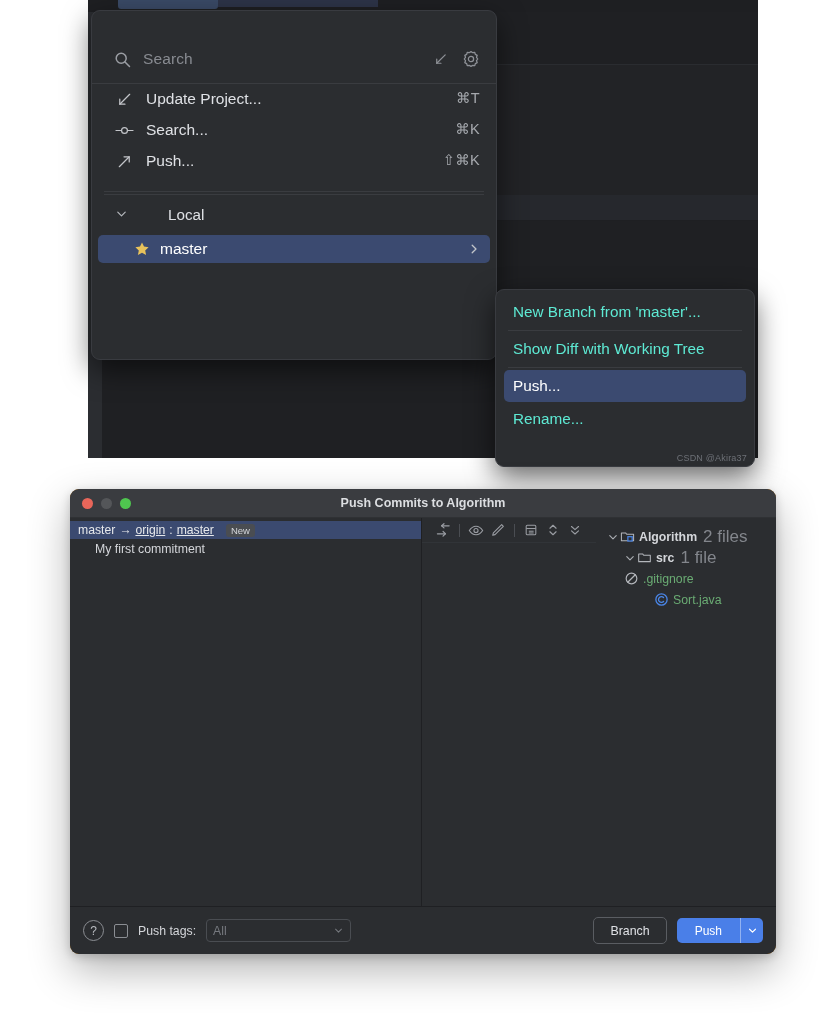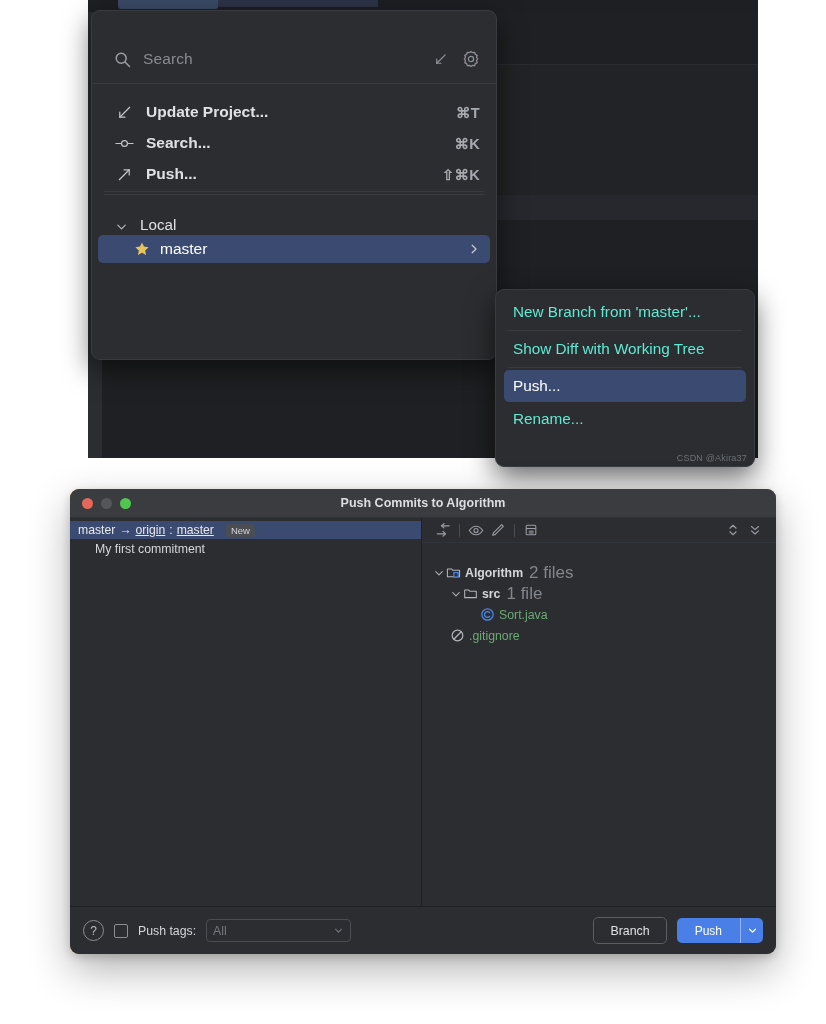--- a/index.html
+++ b/index.html
@@ -121,51 +121,51 @@
 
   .menu-section { padding: 6px 0; }
   .menu-divider {
     height: 1px;
     background: #3a3c40;
     margin: 2px 12px;
   }
   .menu-item {
     position: relative;
     display: flex;
-    align-items: flex-end;
+    align-items: flex-start;
     height: 31px;
     padding: 0 16px 0 22px;
     color: #dfe1e5;
     font-size: 15.5px;
     white-space: nowrap;
-    font-weight: bold;
   }
   .mi-icon {
     width: 20px; height: 18px;
     flex: 0 0 auto;
     margin-right: 12px;
     color: #c3c5c9;
     display: flex; align-items: center; justify-content: center;
   }
   .mi-label { flex: 1 1 auto; }
   .mi-shortcut {
     color: #a6a9ae;
     font-size: 14.5px;
     margin-left: 18px;
     letter-spacing: 0.3px;
   }
   .menu-item.no-icon .mi-label { padding-left: 32px; }
 
   .group-header {
     display: flex;
-    align-items: flex-end;
+    align-items: flex-start;
     height: 27px;
     padding: 0 16px 0 22px;
     color: #dfe1e5;
     font-size: 15.2px;
+    gap: 28px;
   }
   .chev {
     width: 14px; height: 14px;
     margin-right: 12px;
     color: #b5b8bd;
     flex: 0 0 auto;
     display: flex; align-items: center; justify-content: center;
   }
   .branch-row {
     display: flex;
@@ -300,22 +300,21 @@
     color: #d4d6da;
     font-size: 12.3px;
     padding: 3px 8px 0 25px;
   }
 
   #files-pane {
     flex: 1 1 auto;
     min-width: 0;
     background: #2b2d30;
     display: flex;
-    flex-direction: column;
-    gap: 11px;
+    flex-direction: row;
   }
   #files-toolbar {
     height: 24px;
     flex: 0 0 auto;
     display: flex;
     align-items: center;
     padding: 0 10px 0 10px;
     border-bottom: 1px solid #313438;
     gap: 0px;
   }
@@ -660,38 +659,38 @@
             </span>
             <span class="tree-ico">
               <svg viewBox="0 0 16 16" width="15" height="15" fill="none">
                 <path d="M1.8 4.2 L6 4.2 L7.1 5.6 L14.2 5.6 L14.2 12.4 L1.8 12.4 Z" stroke="#b3b6bb" stroke-width="1.1" stroke-linejoin="round"></path>
               </svg>
             </span>
             <span class="tree-name bold">src</span>
             <span class="tree-count">1 file</span>
           </div>
 
+          <div class="tree-row" style="padding-left:27px">
+            <span class="tree-ico">
+              <svg viewBox="0 0 16 16" width="15" height="15" fill="none" stroke="#b3b6bb" stroke-width="1.25">
+                <circle cx="8" cy="8" r="5.7"></circle>
+                <line x1="4" y1="12" x2="12" y2="4" stroke-linecap="round"></line>
+              </svg>
+            </span>
+            <span class="tree-name green">.gitignore</span>
+          </div>
+
           <div class="tree-row" style="padding-left:57px">
             <span class="tree-ico">
               <svg viewBox="0 0 16 16" width="15" height="15" fill="none">
                 <circle cx="8" cy="8" r="6" stroke="#4a86e8" stroke-width="1.4"></circle>
                 <path d="M10.2 5.9 A3.1 3.1 0 1 0 10.2 10.1" stroke="#4a86e8" stroke-width="1.4" fill="none" stroke-linecap="round"></path>
               </svg>
             </span>
             <span class="tree-name green">Sort.java</span>
-          </div>
-
-          <div class="tree-row" style="padding-left:27px">
-            <span class="tree-ico">
-              <svg viewBox="0 0 16 16" width="15" height="15" fill="none" stroke="#b3b6bb" stroke-width="1.25">
-                <circle cx="8" cy="8" r="5.7"></circle>
-                <line x1="4" y1="12" x2="12" y2="4" stroke-linecap="round"></line>
-              </svg>
-            </span>
-            <span class="tree-name green">.gitignore</span>
           </div>
 
         </div>
       </div>
     </div>
 
     <div id="dlg-footer">
       <span class="help-btn">?</span>
       <span class="checkbox-box"></span>
       <span class="footer-label">Push tags:</span>

